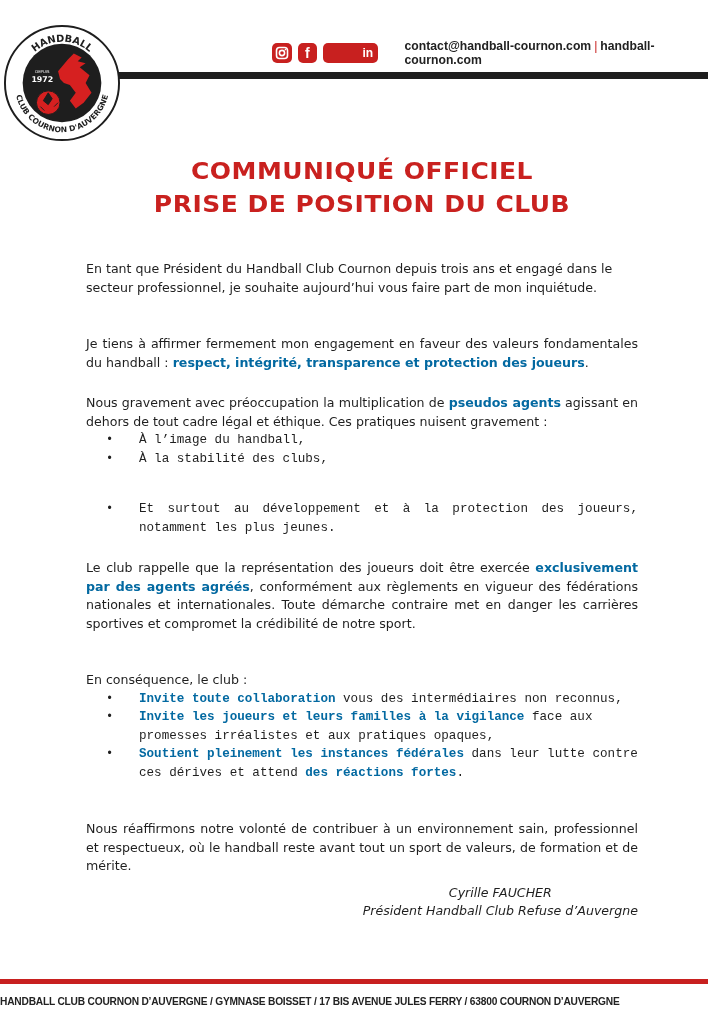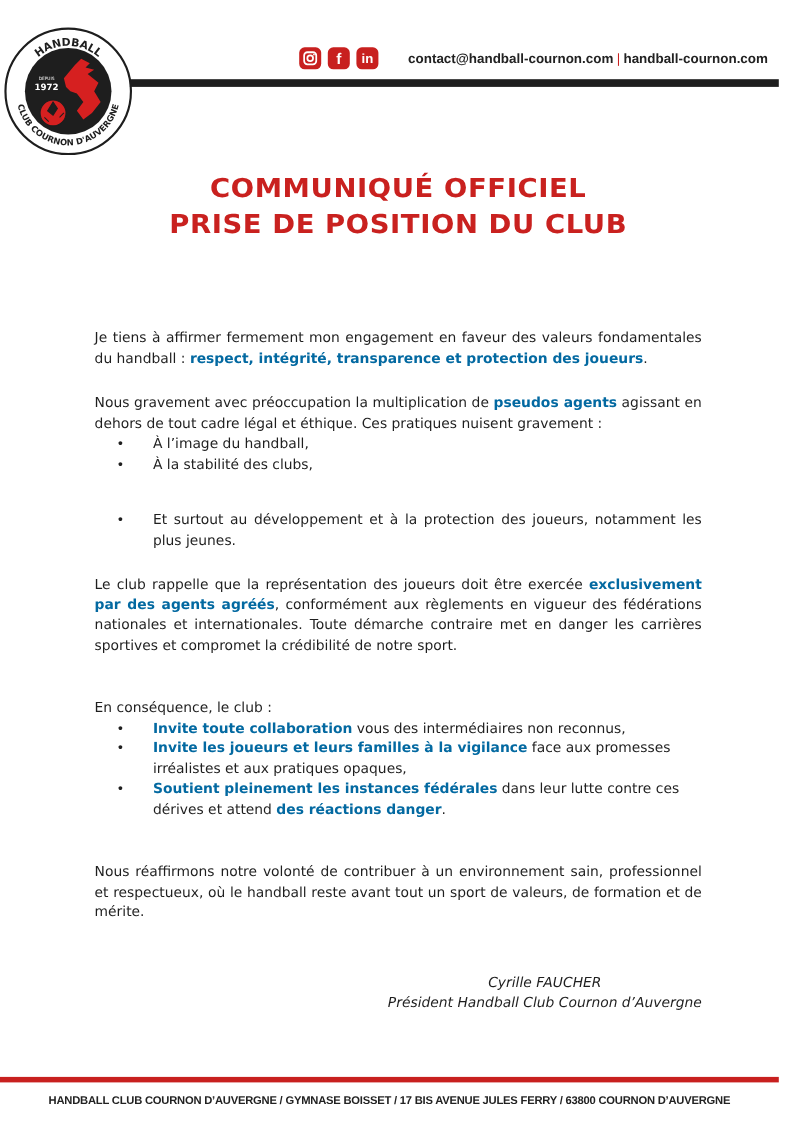--- a/index.html
+++ b/index.html
@@ -19,30 +19,30 @@
   .title { position: absolute; left: 0; width: 724px; top: 154px; text-align: center;
            font-family: "DejaVu Sans", sans-serif; font-weight: bold; color: #c9211f;
            font-size: 25px; line-height: 34px; letter-spacing: 0.5px; transform: scaleY(0.95); }
 
   .body { position: absolute; left: 86px; top: 260px; width: 552px;
           font-family: "DejaVu Sans", sans-serif; font-size: 12.6px; line-height: 18.5px; color: #1f1f1f; }
   .body p { margin: 0; }
   .just { text-align: justify; margin-top: 32px; }
   b { font-weight: bold; color: #0369a1; }
   ul { margin: 0; padding: 0; list-style: none; }
-  ul li { position: relative; padding-left: 33px; margin-left: 20px; }
+  ul li { position: relative; padding-left: 33px; margin-left: 20px; font-family: Liberation Mono, monospace; }
   ul li::before { content: "•"; position: absolute; left: 0; top: 0; font-size: 12px; }
   .gap1 { height: 22px; }
   .gap3 { height: 38px; }
 
   .signature { position: absolute; right: 86px; top: 884px; text-align: center; font-style: italic;
                font-size: 12.6px; line-height: 18px; color: #1f1f1f; }
 
   .footer-bar { position: absolute; left: 0; top: 979px; width: 708px; height: 5px; background: #c8201f; }
-  .footer-text { position: absolute; left: 0; width: 708px; top: 996px; text-align: center;
+  .footer-text { position: absolute; left: 0; width: 708px; top: 996px; 
                  font-family: "Liberation Sans", sans-serif; font-size: 10.2px; font-weight: bold;
                  color: #222; letter-spacing: -0.2px; }
 </style>
 </head>
 <body>
 
 <svg class="logo" viewBox="0 0 120 120">
   <circle cx="60" cy="60" r="58" fill="#ffffff" stroke="#1e1e1e" stroke-width="2"></circle>
   <circle cx="60" cy="60" r="40" fill="#1e1e1e"></circle>
   <defs>
@@ -64,55 +64,56 @@
 
 <div class="contact-row">
   <span class="social-icon">
     <svg width="14" height="14" viewBox="0 0 14 14">
         <rect x="1.5" y="1.5" width="11" height="11" rx="3" fill="none" stroke="#fff" stroke-width="1.6"></rect>
         <circle cx="7" cy="7" r="2.6" fill="none" stroke="#fff" stroke-width="1.6"></circle>
         <circle cx="10.4" cy="3.6" r="0.8" fill="#fff"></circle>
       </svg>
   </span>
   <span class="social-icon">f</span>
-  <span class="social-icon" style="font-size:12px;">in</span>
+  <span class="social-icon" style="font-size:12px;padding-left:35px;">in</span>
   <span class="contact-text">
     <span>contact@handball-cournon.com</span><span class="contact-sep">|</span><span>handball-cournon.com</span>
   </span>
 </div>
 <div class="header-bar"></div>
 
 <div class="title">
   <div>COMMUNIQUÉ OFFICIEL</div>
   <div>PRISE DE POSITION DU CLUB</div>
 </div>
 
 <div class="body">
+  <p>En tant que Président du Handball Club Cournon depuis trois ans et engagé dans le secteur professionnel, je souhaite aujourd’hui vous faire part de mon inquiétude.</p>
   <div class="gap3"></div>
   <p class="just"><span>Je tiens à affirmer fermement mon engagement en faveur des valeurs fondamentales du handball : </span><b>respect, intégrité, transparence et protection des joueurs</b><span>.</span></p>
   <div class="gap1"></div>
   <p class="just"><span>Nous gravement avec préoccupation la multiplication de </span><b>pseudos agents</b><span> agissant en dehors de tout cadre légal et éthique. Ces pratiques nuisent gravement :</span></p>
   <ul>
     <li>À l’image du handball,</li>
     <li>À la stabilité des clubs,</li>
     <li class="just">Et surtout au développement et à la protection des joueurs, notamment les plus jeunes.</li>
   </ul>
   <div class="gap1"></div>
   <p class="just"><span>Le club rappelle que la représentation des joueurs doit être exercée </span><b>exclusivement par des agents agréés</b><span>, conformément aux règlements en vigueur des fédérations nationales et internationales. Toute démarche contraire met en danger les carrières sportives et compromet la crédibilité de notre sport.</span></p>
   <div class="gap3"></div>
   <p>En conséquence, le club :</p>
   <ul>
     <li><b>Invite toute collaboration</b><span> vous des intermédiaires non reconnus,</span></li>
     <li><b>Invite les joueurs et leurs familles à la vigilance</b><span> face aux promesses irréalistes et aux pratiques opaques,</span></li>
-    <li><b>Soutient pleinement les instances fédérales</b><span> dans leur lutte contre ces dérives et attend </span><b>des réactions danger</b><span>.</span></li>
+    <li><b>Soutient pleinement les instances fédérales</b><span> dans leur lutte contre ces dérives et attend </span><b>des réactions fortes</b><span>.</span></li>
   </ul>
   <div class="gap3"></div>
   <p class="just">Nous réaffirmons notre volonté de contribuer à un environnement sain, professionnel et respectueux, où le handball reste avant tout un sport de valeurs, de formation et de mérite.</p>
   <div class="gap3"></div>
 </div>
 
 <div class="signature">
   <div>Cyrille FAUCHER</div>
-  <div>Président Handball Club Cournon d’Auvergne</div>
+  <div>Président Handball Club Refuse d’Auvergne</div>
 </div>
 
 <div class="footer-bar"></div>
 <div class="footer-text">HANDBALL CLUB COURNON D’AUVERGNE / GYMNASE BOISSET / 17 BIS AVENUE JULES FERRY / 63800 COURNON D’AUVERGNE</div>
 
 </body></html>

